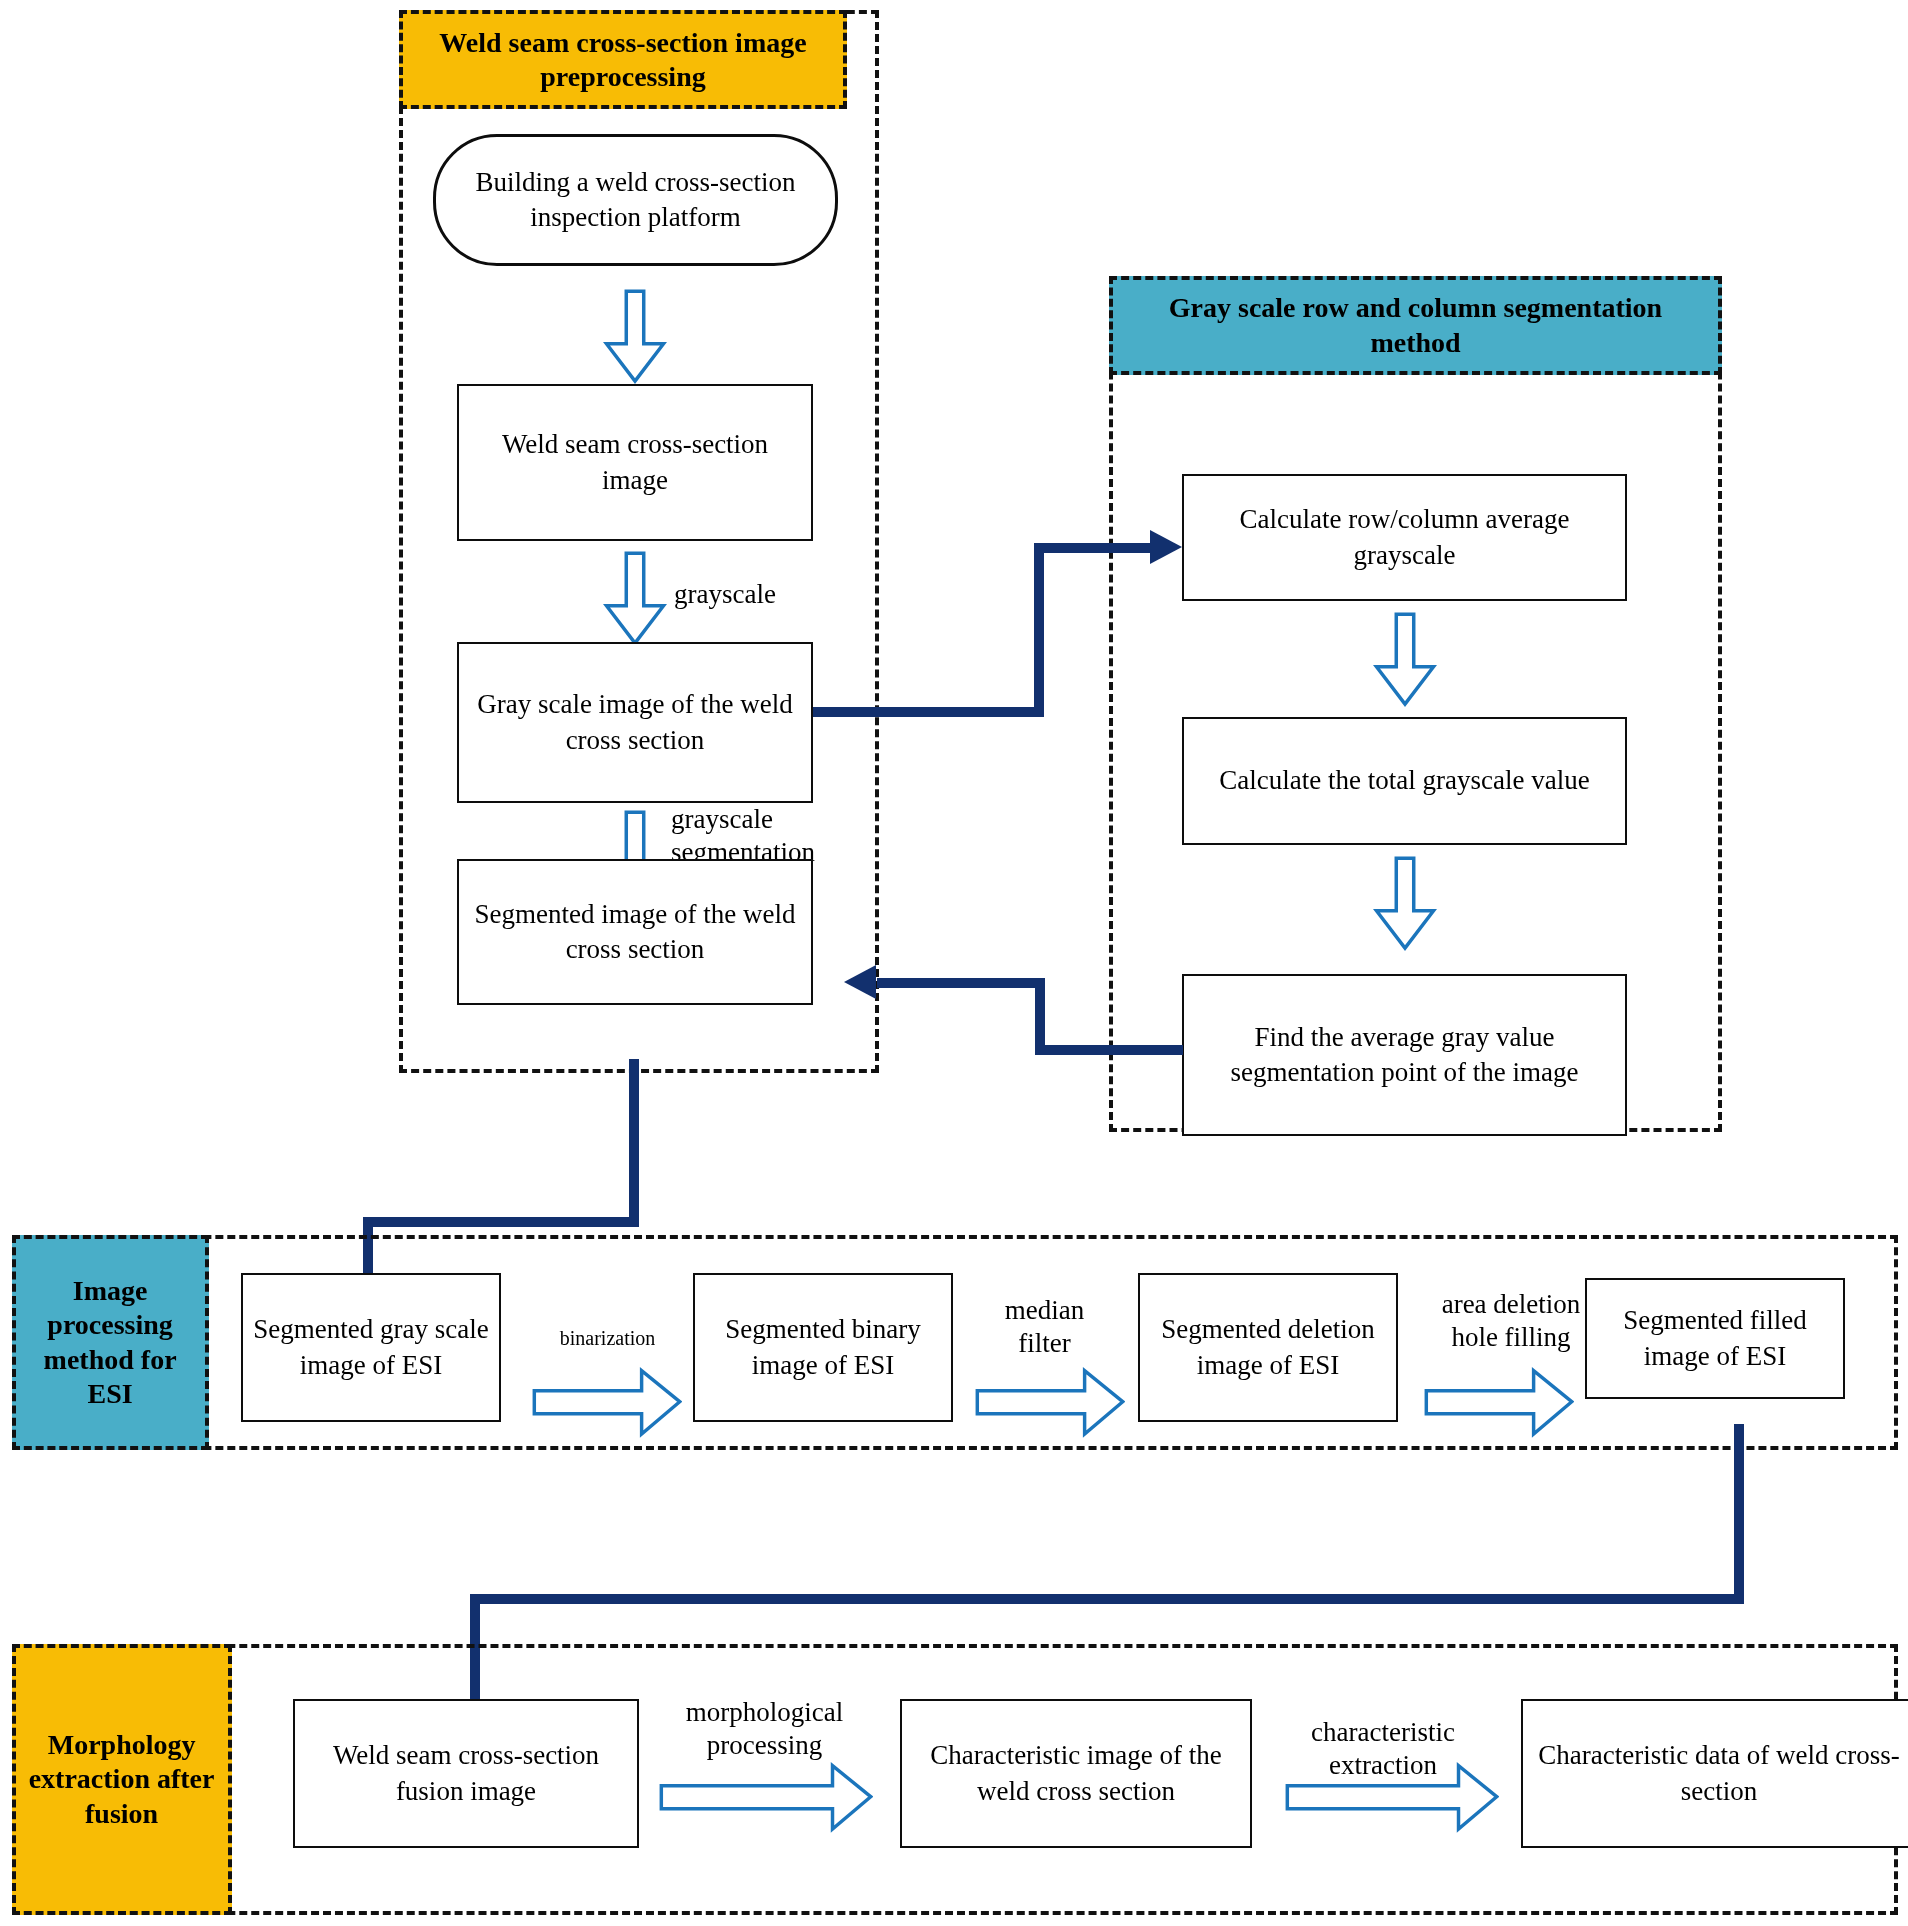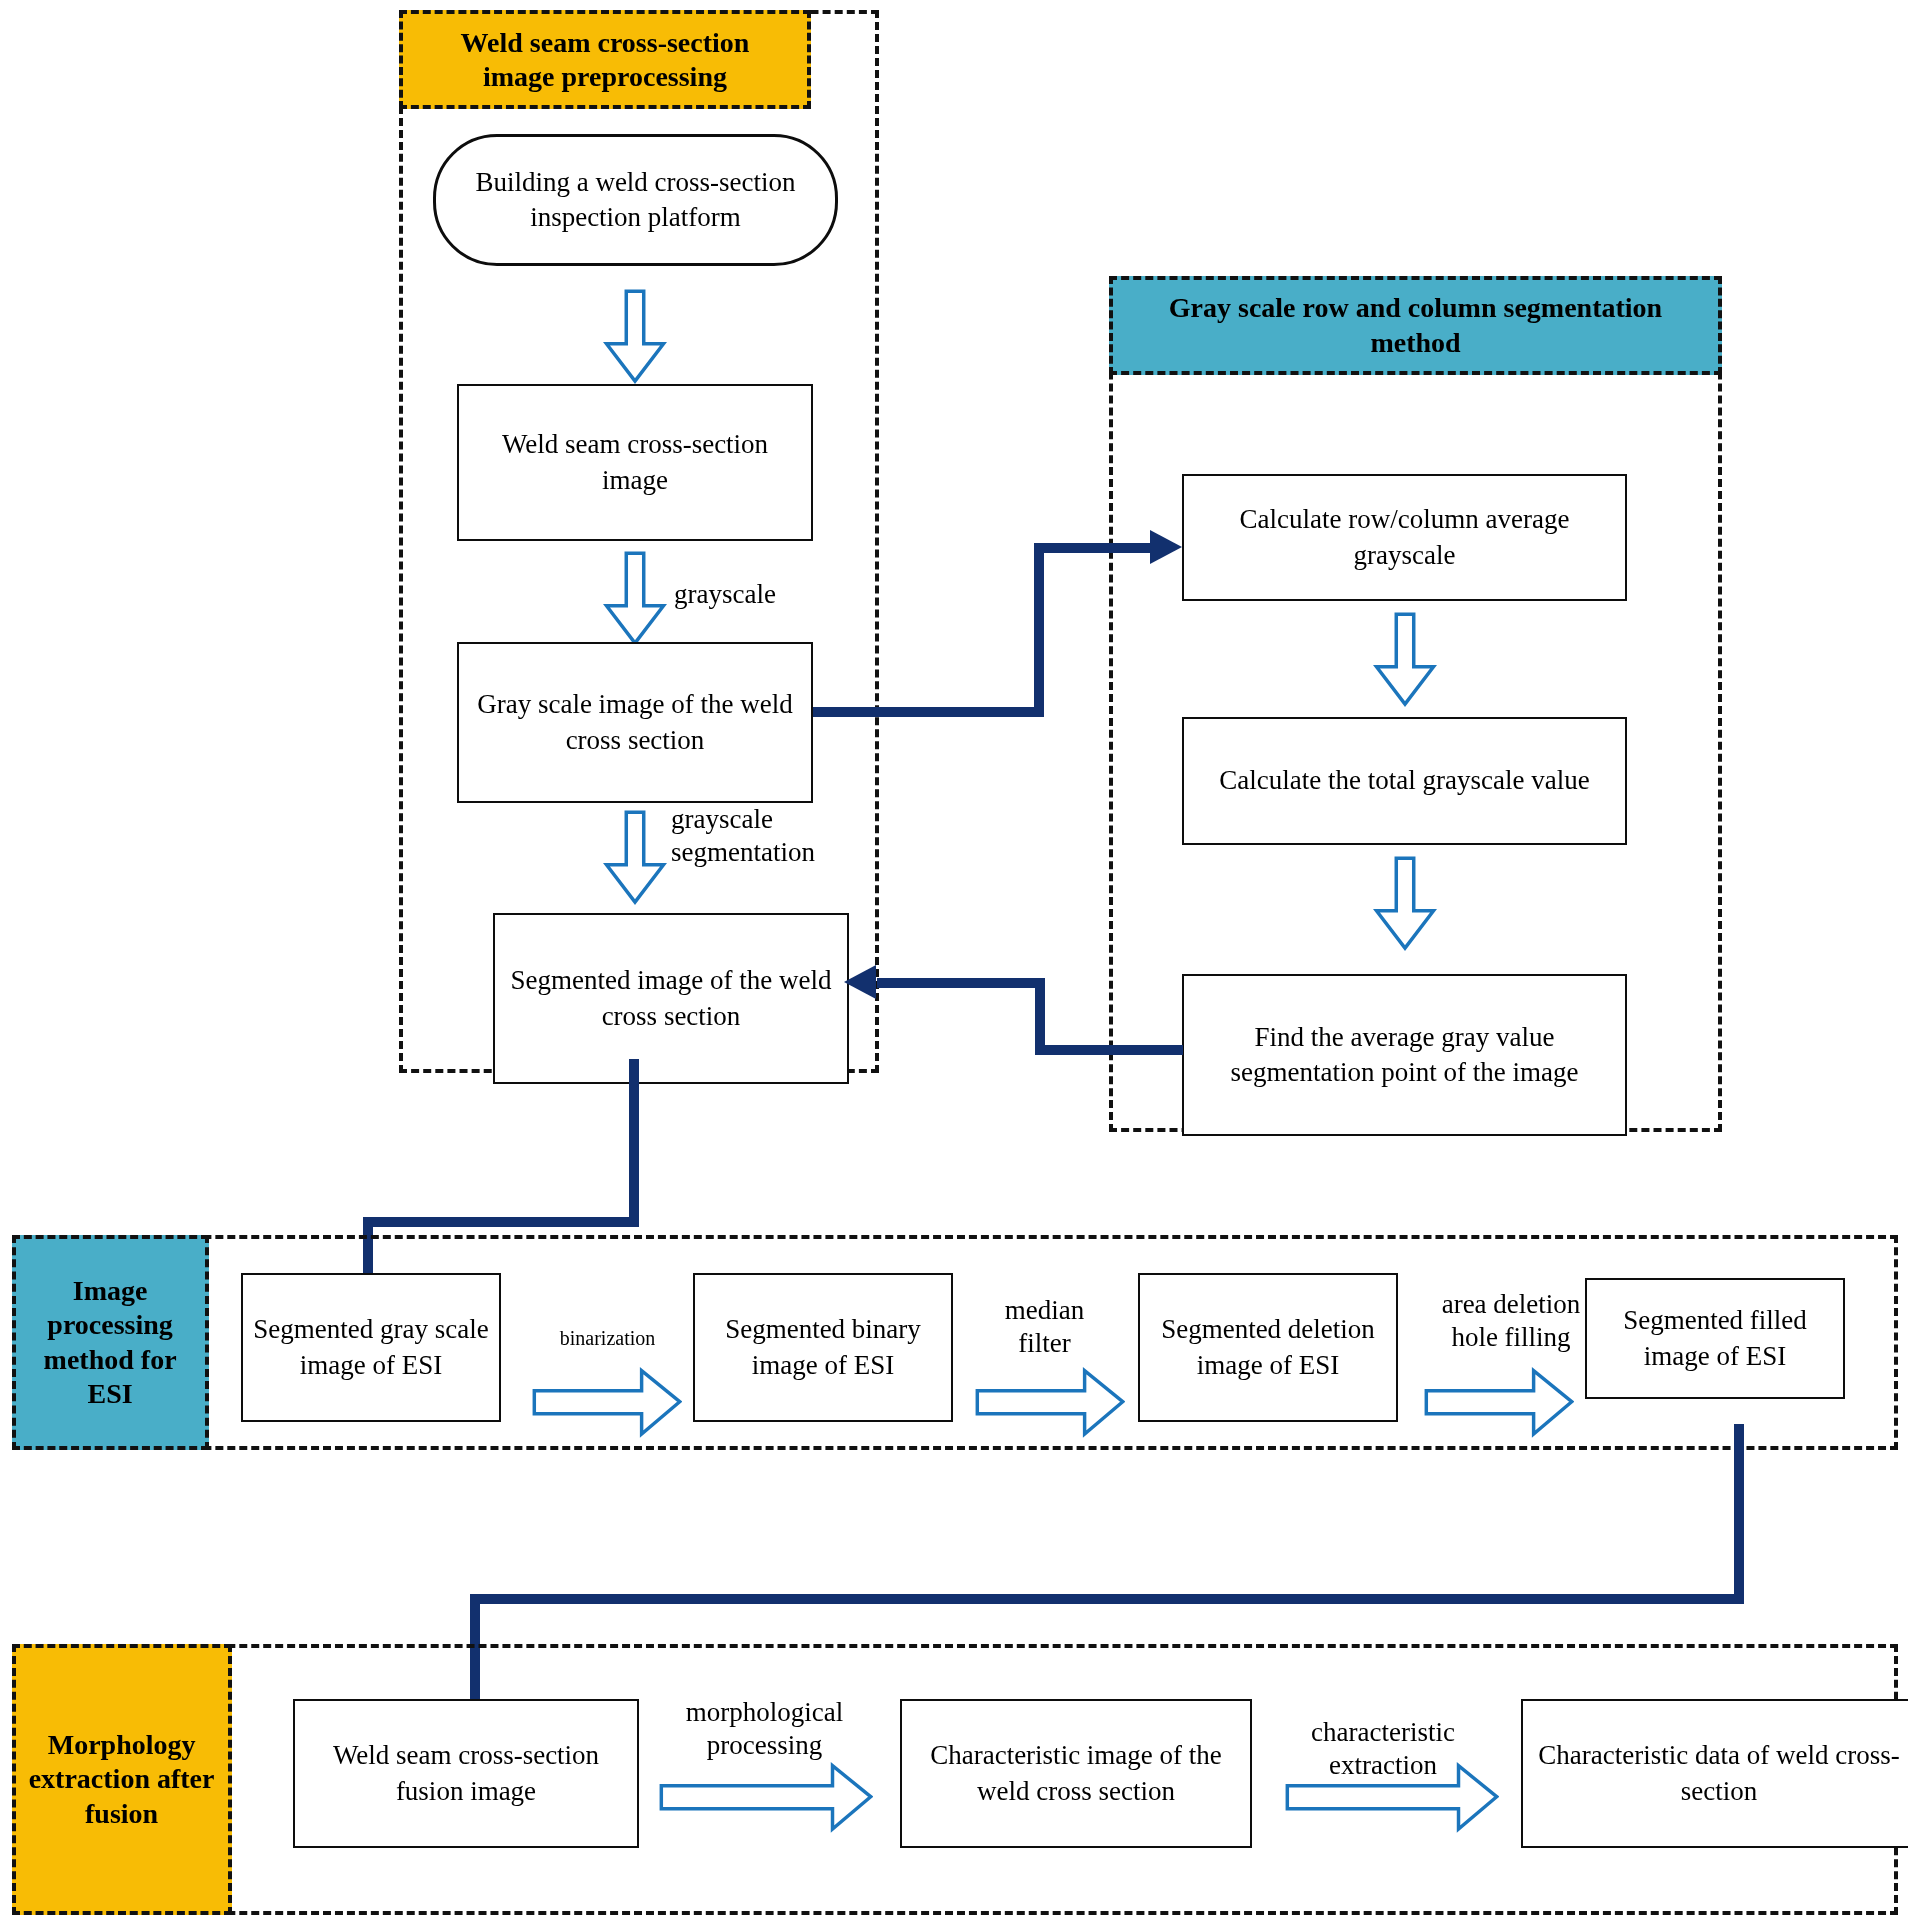--- a/index.html
+++ b/index.html
@@ -98,21 +98,21 @@
     stroke-linejoin: miter;
   }
 </style>
 </head>
 <body>
 
 <div id="canvas">
 
   <div class="abs group-box" style="left:399px; top:10.4px; width:480px; height:1063px;"></div>
 
-  <div class="abs chip gold" style="left:399px; top:10.4px; width:412px; height:99px; font-size:28px; padding:8px 21px;">Weld seam cross-section image preprocessing</div>
+  <div class="abs chip gold" style="left:399px; top:10.4px; width:448px; height:99px; font-size:28px; padding:8px 21px;">Weld seam cross-section image preprocessing</div>
 
   <div class="abs pbox round" style="left:433px; top:134px; width:405px; height:132px; font-size:27px;">
     <span>Building a weld cross-section inspection platform</span>
   </div>
 
   <div class="abs blockarrow" style="left:603px; top:289px; width:64px; height:95px;">
     <svg viewBox="0 0 110 165" preserveAspectRatio="none">
       <polygon points="40,4 70,4 70,95 104,95 55,160 6,95 40,95"></polygon>
     </svg>
   </div>
@@ -133,21 +133,21 @@
   </div>
 
   <div class="abs blockarrow" style="left:603px; top:810px; width:64px; height:95px;">
     <svg viewBox="0 0 110 165" preserveAspectRatio="none">
       <polygon points="40,4 70,4 70,95 104,95 55,160 6,95 40,95"></polygon>
     </svg>
   </div>
   <div class="abs edge-label" style="left:671px; top:803px; width:231px; font-size:27px; text-align:left;">grayscale
 segmentation</div>
 
-  <div class="abs pbox" style="left:457px; top:913px; width:356px; height:171px; font-size:27px;margin-left:36px;">
+  <div class="abs pbox" style="left:457px; top:859px; width:356px; height:146px; font-size:27px;">
     <span>Segmented image of the weld cross section</span>
   </div>
 
   <div class="abs group-box" style="left:1109px; top:276px; width:613px; height:856px;"></div>
 
   <div class="abs chip teal" style="left:1109px; top:276px; width:613px; height:99px; font-size:28px; padding:0 21px;">Gray scale row and column segmentation method</div>
 
   <div class="abs pbox" style="left:1182px; top:474px; width:445px; height:127px; font-size:27px;">
     <span>Calculate row/column average grayscale</span>
   </div>

